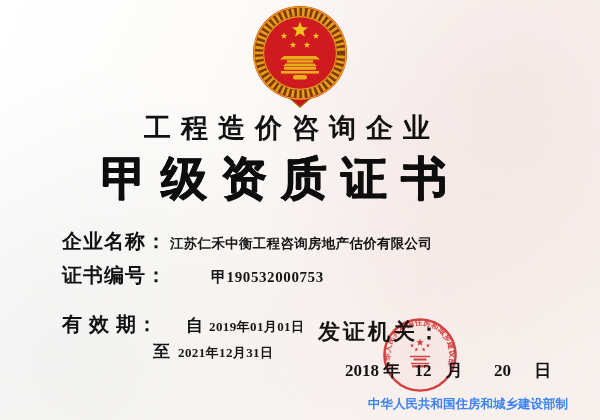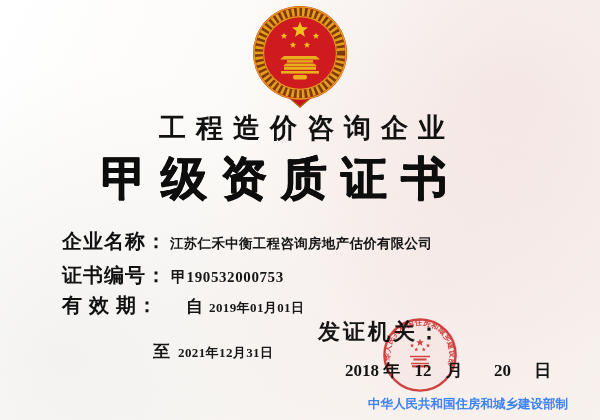--- a/index.html
+++ b/index.html
@@ -11,44 +11,44 @@
       radial-gradient(circle at 70% 70%, rgba(235,205,205,0.22), rgba(235,205,205,0) 50%),
       radial-gradient(circle at 10% 85%, rgba(205,205,205,0.20), rgba(205,205,205,0) 45%),
       linear-gradient(115deg,#ffffff 0%, #fbf9f6 45%, #f8f2ee 100%);
     color:#141414;
   }
   .abs{position:absolute;}
   
   .emblem{left:250px;top:3px;width:100px;height:106px;}
   
   .title1{
-    left:15px;top:110px;width:569px;text-align:center;
+    left:0;top:110px;width:569px;text-align:center;
     font-family:"Liberation Sans", sans-serif;
     font-size:27px;font-weight:bold;letter-spacing:10px;padding-left:15px;
     box-sizing:border-box;color:#111;
   }
   .title2{
     left:0;top:148px;width:548px;text-align:center;
     font-family:"DejaVu Serif", serif;
     font-size:46px;font-weight:900;letter-spacing:14px;padding-left:14px;
     box-sizing:border-box;color:#0d0d0d;
     text-shadow:0.6px 0 #0d0d0d, -0.6px 0 #0d0d0d, 0 0.6px #0d0d0d;
   }
   
   .row{display:flex;align-items:baseline;white-space:nowrap;}
   .lbl{
     font-family:"Liberation Serif", serif;font-weight:bold;
     font-size:20px;letter-spacing:1px;color:#111;
   }
   .val{font-family:"Liberation Serif", serif;font-weight:600;color:#161616;}
   .row-company{left:62px;top:228px;}
   .row-company .val{font-size:13.5px;margin-left:3px;letter-spacing:0.3px;}
-  .row-certno{left:62px;top:262px;}
+  .row-certno{left:62px;top:262px;gap:40px;}
   .row-certno .val{font-size:15px;margin-left:4px;letter-spacing:0.6px;}
-  .row-valid{left:62px;top:292px;justify-content:space-between;}
+  .row-valid{left:62px;top:311px;justify-content:space-between;}
   .prefix{font-size:17px;font-weight:bold;font-family:"Liberation Serif", serif;}
   .row-valid .prefix{margin-left:28px;}
   .date-val{font-size:13px;font-weight:bold;margin-left:6px;letter-spacing:0.4px;}
   .row-valid-to{left:153px;top:340px;}
   .row-valid-to .date-val{margin-left:8px;}
   
   .issuer-label{
     left:318px;top:317px;
     font-family:"Liberation Sans", sans-serif;
     font-size:22px;font-weight:bold;letter-spacing:3px;color:#161616;

